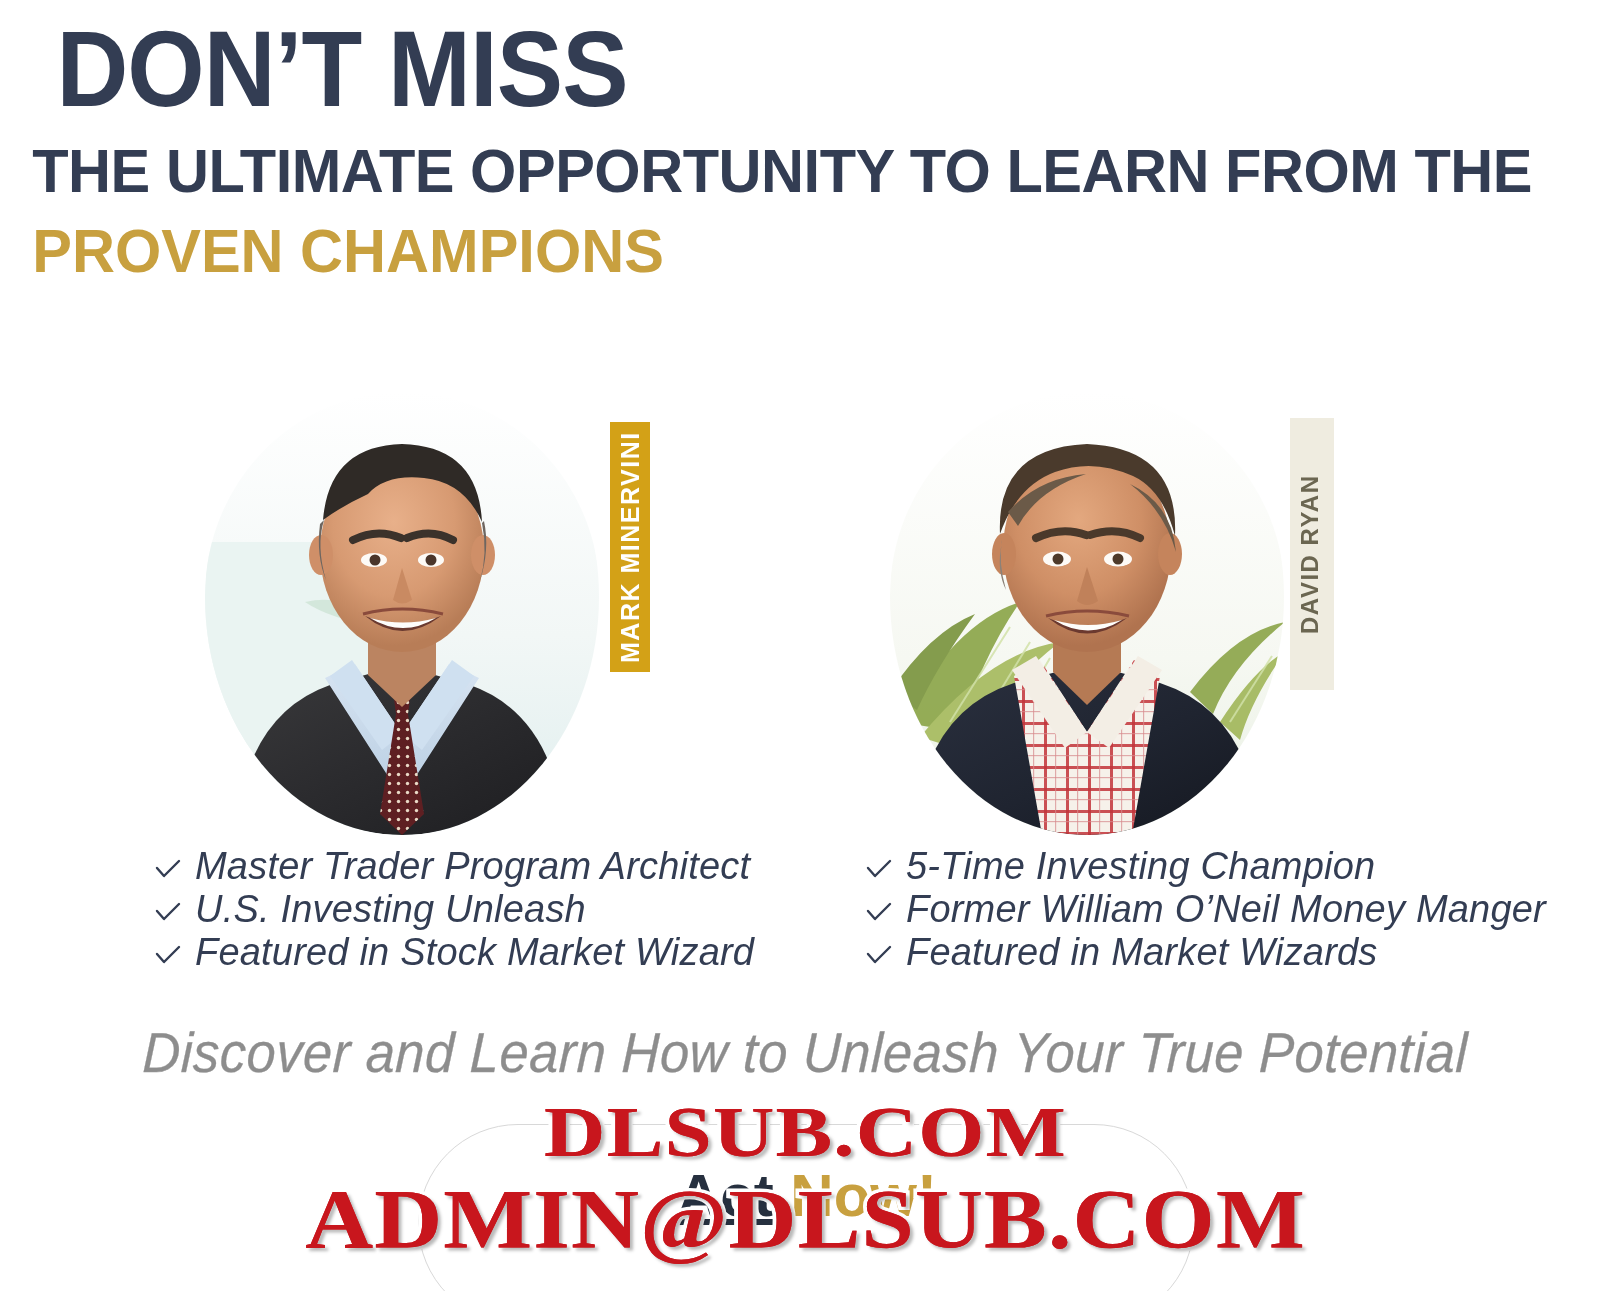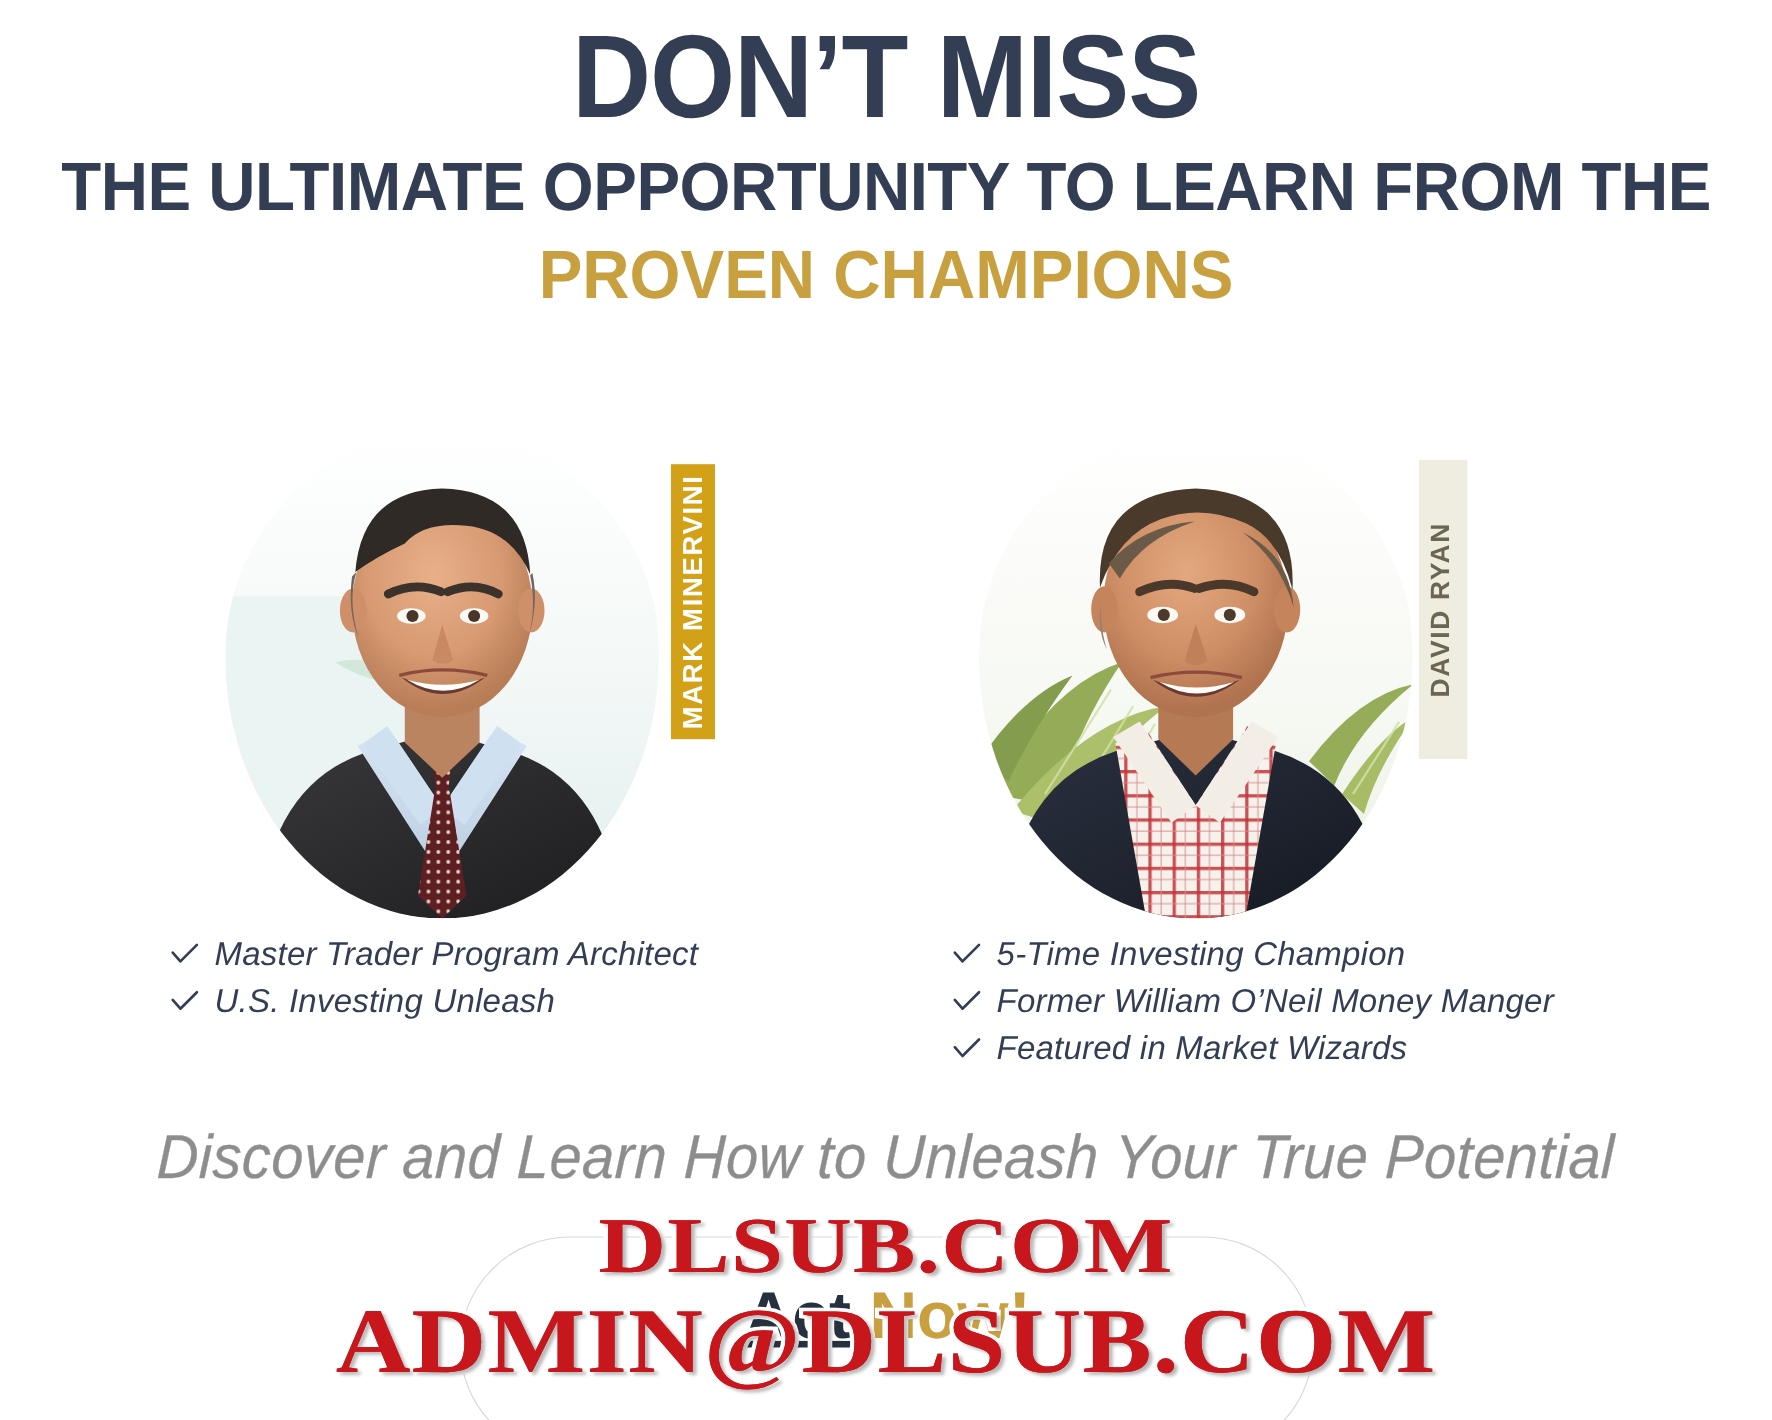--- a/index.html
+++ b/index.html
@@ -15,21 +15,20 @@
     font-family: "Liberation Sans", sans-serif;
     -webkit-font-smoothing: antialiased;
   }
 
   
   .headline {
     position: absolute;
     top: 0;
     left: 0;
     width: 1611px;
-    text-align: center;
   }
   .hl-line1 {
     font-family: "Liberation Sans", sans-serif;
     font-weight: 700;
     font-size: 107px;
     line-height: 118px;
     letter-spacing: -1px;
     color: #333d53;
     margin-top: 10px;
     transform: scaleX(0.93);
@@ -149,21 +148,21 @@
     color: #333d53;
     font-size: 26px;
     line-height: 43px;
     font-weight: 400;
   }
   .check-icon svg { display:block; margin-top: 12px; }
   .bullet-text {
     font-family: "Liberation Sans", sans-serif;
     font-style: italic;
     font-weight: 400;
-    font-size: 30px;
+    font-size: 38px;
     line-height: 43px;
     color: #333d53;
     letter-spacing: 0.2px;
     white-space: nowrap;
   }
 
   
   .tagline {
     position: absolute;
     top: 1018px;
@@ -450,20 +449,28 @@
       <span class="bullet-text">Master Trader Program Architect</span>
     </div>
     <div class="bullet-row">
       <span class="check-icon">
         <svg width="26" height="20" viewBox="0 0 26 20">
             <path d="M2 9 L9 17 L24 2" stroke="#333d53" stroke-width="2.4" fill="none" stroke-linecap="round" stroke-linejoin="round"></path>
           </svg>
       </span>
       <span class="bullet-text">U.S. Investing Unleash</span>
     </div>
+    <div class="bullet-row">
+      <span class="check-icon">
+        <svg width="26" height="20" viewBox="0 0 26 20">
+            <path d="M2 9 L9 17 L24 2" stroke="#333d53" stroke-width="2.4" fill="none" stroke-linecap="round" stroke-linejoin="round"></path>
+          </svg>
+      </span>
+      <span class="bullet-text">Featured in Stock Market Wizard</span>
+    </div>
   </div>
 
   <div class="bullet-col bullet-col-right">
     <div class="bullet-row">
       <span class="check-icon">
         <svg width="26" height="20" viewBox="0 0 26 20">
             <path d="M2 9 L9 17 L24 2" stroke="#333d53" stroke-width="2.4" fill="none" stroke-linecap="round" stroke-linejoin="round"></path>
           </svg>
       </span>
       <span class="bullet-text">5-Time Investing Champion</span>

